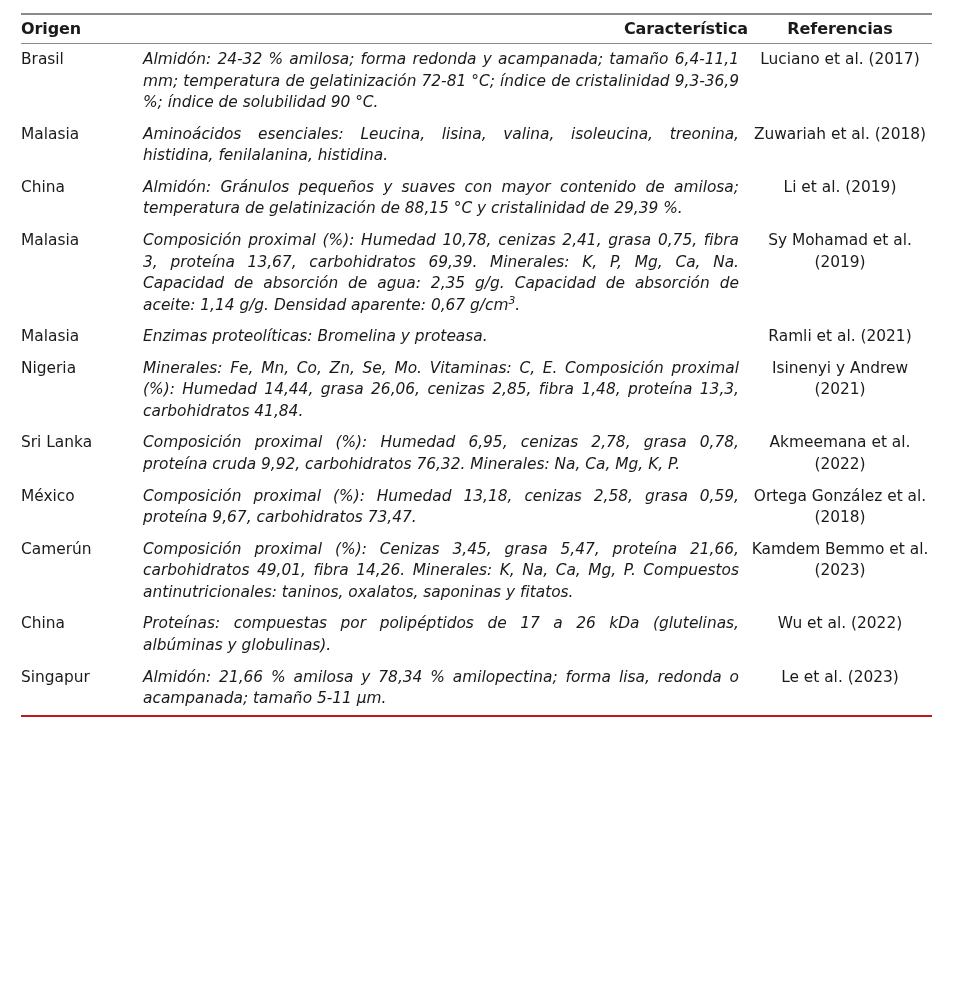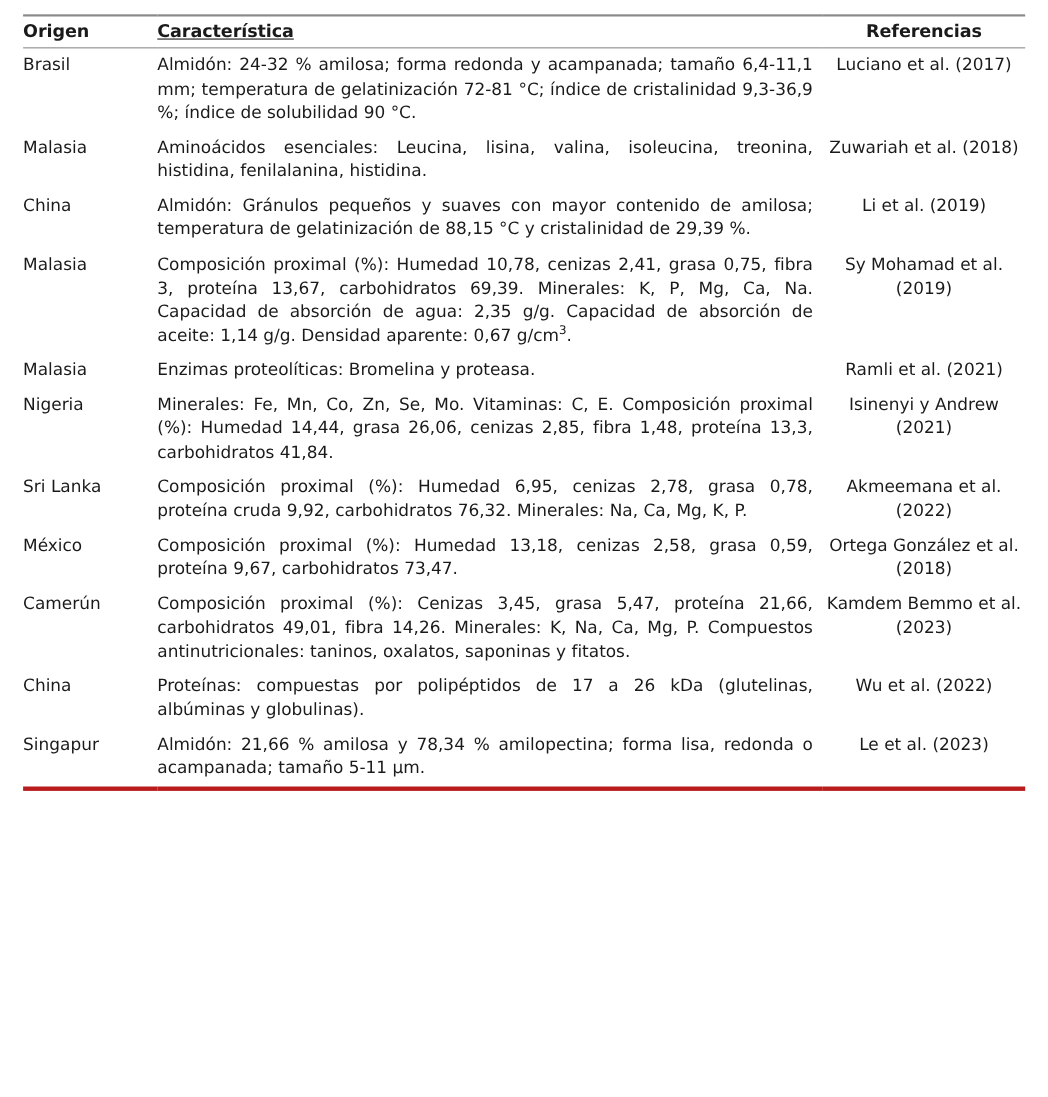--- a/index.html
+++ b/index.html
@@ -29,56 +29,57 @@
     table-layout: fixed;
     font-size: 15.4px;
   }
 
   
   table.data-table thead tr.header-row {
     border-top: 2px solid #8a8a8a;
     border-bottom: 1.5px solid #8a8a8a;
   }
   table.data-table tbody tr.body-row:last-child {
-    border-bottom: 4px solid #b91c1c;
+    border-bottom: 2px solid #b91c1c;
   }
 
   
   col.col-origen { width: 122px; }
   col.col-caracteristica { width: 605px; }
   col.col-referencias { width: 184px; }
 
   
   th {
     font-weight: bold;
     font-size: 16px;
     padding: 4px 0 5px 0;
     vertical-align: bottom;
     letter-spacing: -0.1px;
   }
   th.th-origen { text-align: left; }
-  th.th-caracteristica { text-align: left; text-decoration: underline; }
+  th.th-caracteristica { text-align: right; }
   th.th-referencias { }
 
   
   td {
     vertical-align: top;
     padding: 5px 0 5px 0;
     line-height: 1.40;
   }
   td.cell-origen {
     text-align: left;
     white-space: nowrap;
     padding-right: 6px;
   }
   td.cell-caracteristica {
     text-align: justify;
     text-justify: inter-word;
     hyphens: none;
     padding-right: 9px;
+    font-style: italic;
   }
   td.cell-referencias {
     text-align: center;
   }
 
   sup {
     font-size: 0.70em;
     vertical-align: super;
     line-height: 0;
   }

